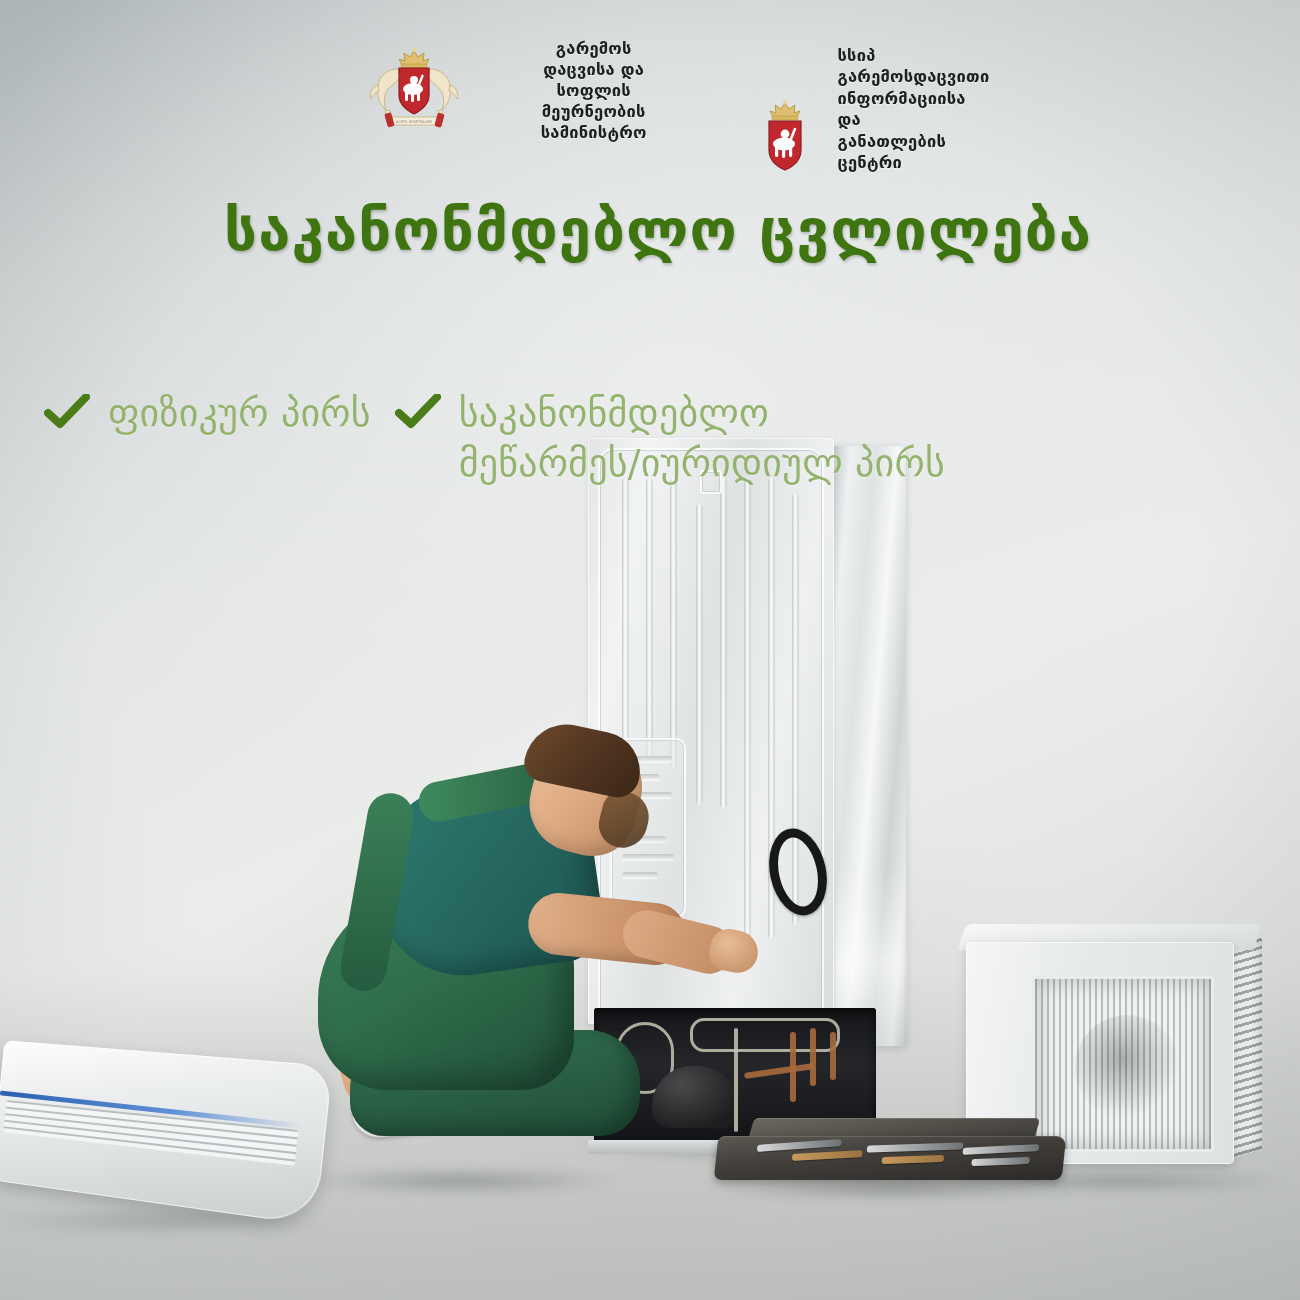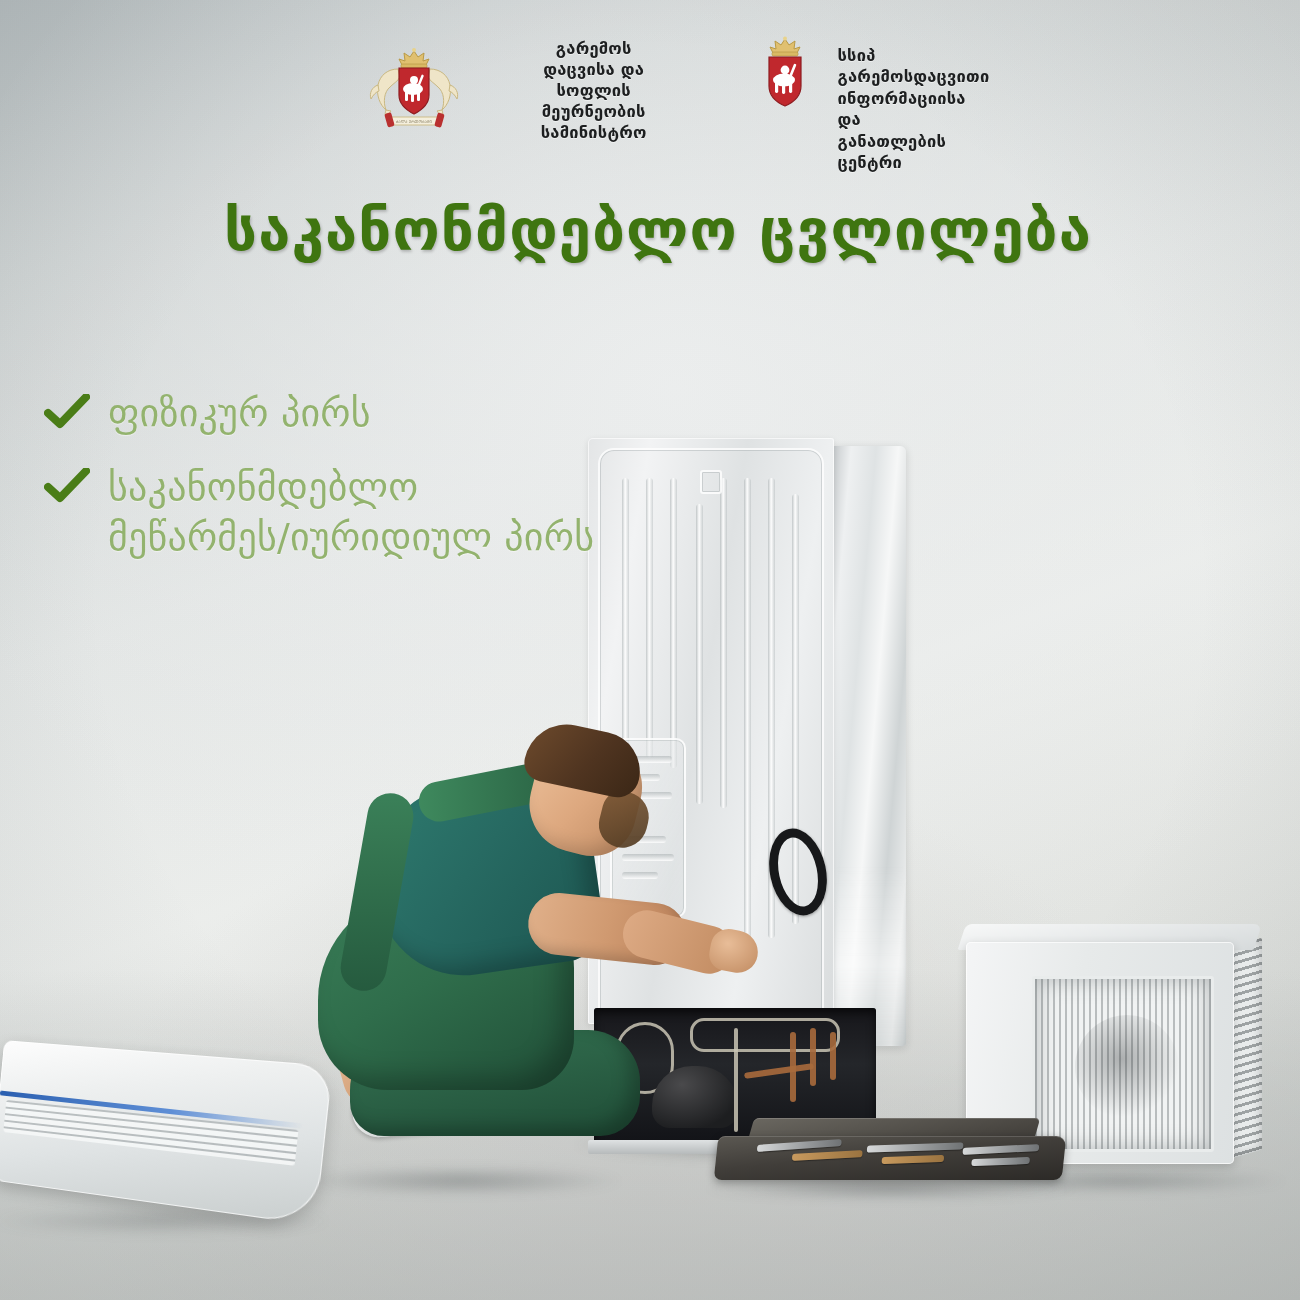--- a/index.html
+++ b/index.html
@@ -36,21 +36,21 @@
   }
 
   
   #header{
     position:absolute; top:32px; left:0; width:100%;
     display:flex; justify-content:center; align-items:flex-start;
     gap:62px;
     z-index:6;
   }
   .logo-block{ display:flex; flex-direction:row; align-items:center; }
-  .logo-block.two{ align-items:flex-start; padding-top:4px; }
+  .logo-block.two{ align-items:flex-end; padding-top:4px; }
 
   .emblem-wrap{ display:flex; justify-content:center; width:100%; }
 
   .ministry-caption{
     margin-top:6px;
     font-size:16.5px; font-weight:700; letter-spacing:.2px;
     color:#1d1f20; text-align:center; line-height:1.28;
     white-space:pre-line;
     text-shadow:0 1px 0 rgba(255,255,255,.5);
   }
@@ -77,21 +77,21 @@
     font-size:40px; font-weight:400; letter-spacing:.3px;
     color:#93b36e;
     text-shadow:0 1px 1px rgba(255,255,255,.55);
     z-index:6;
   }
 
   
   #bullets{
     position:absolute; top:388px; left:44px;
     z-index:6;
-    display:flex; flex-direction:column; gap:24px;
+    display:flex; flex-direction:row; gap:24px;
   }
   .bullet{ display:flex; align-items:flex-start; gap:18px; }
   .check{ flex:0 0 auto; margin-top:6px; }
   .bullet-text{
     font-size:38px; font-weight:400; line-height:1.32;
     color:#93b36e; letter-spacing:.2px;
     white-space:pre-line;
     text-shadow:0 1px 1px rgba(255,255,255,.5);
   }
 

